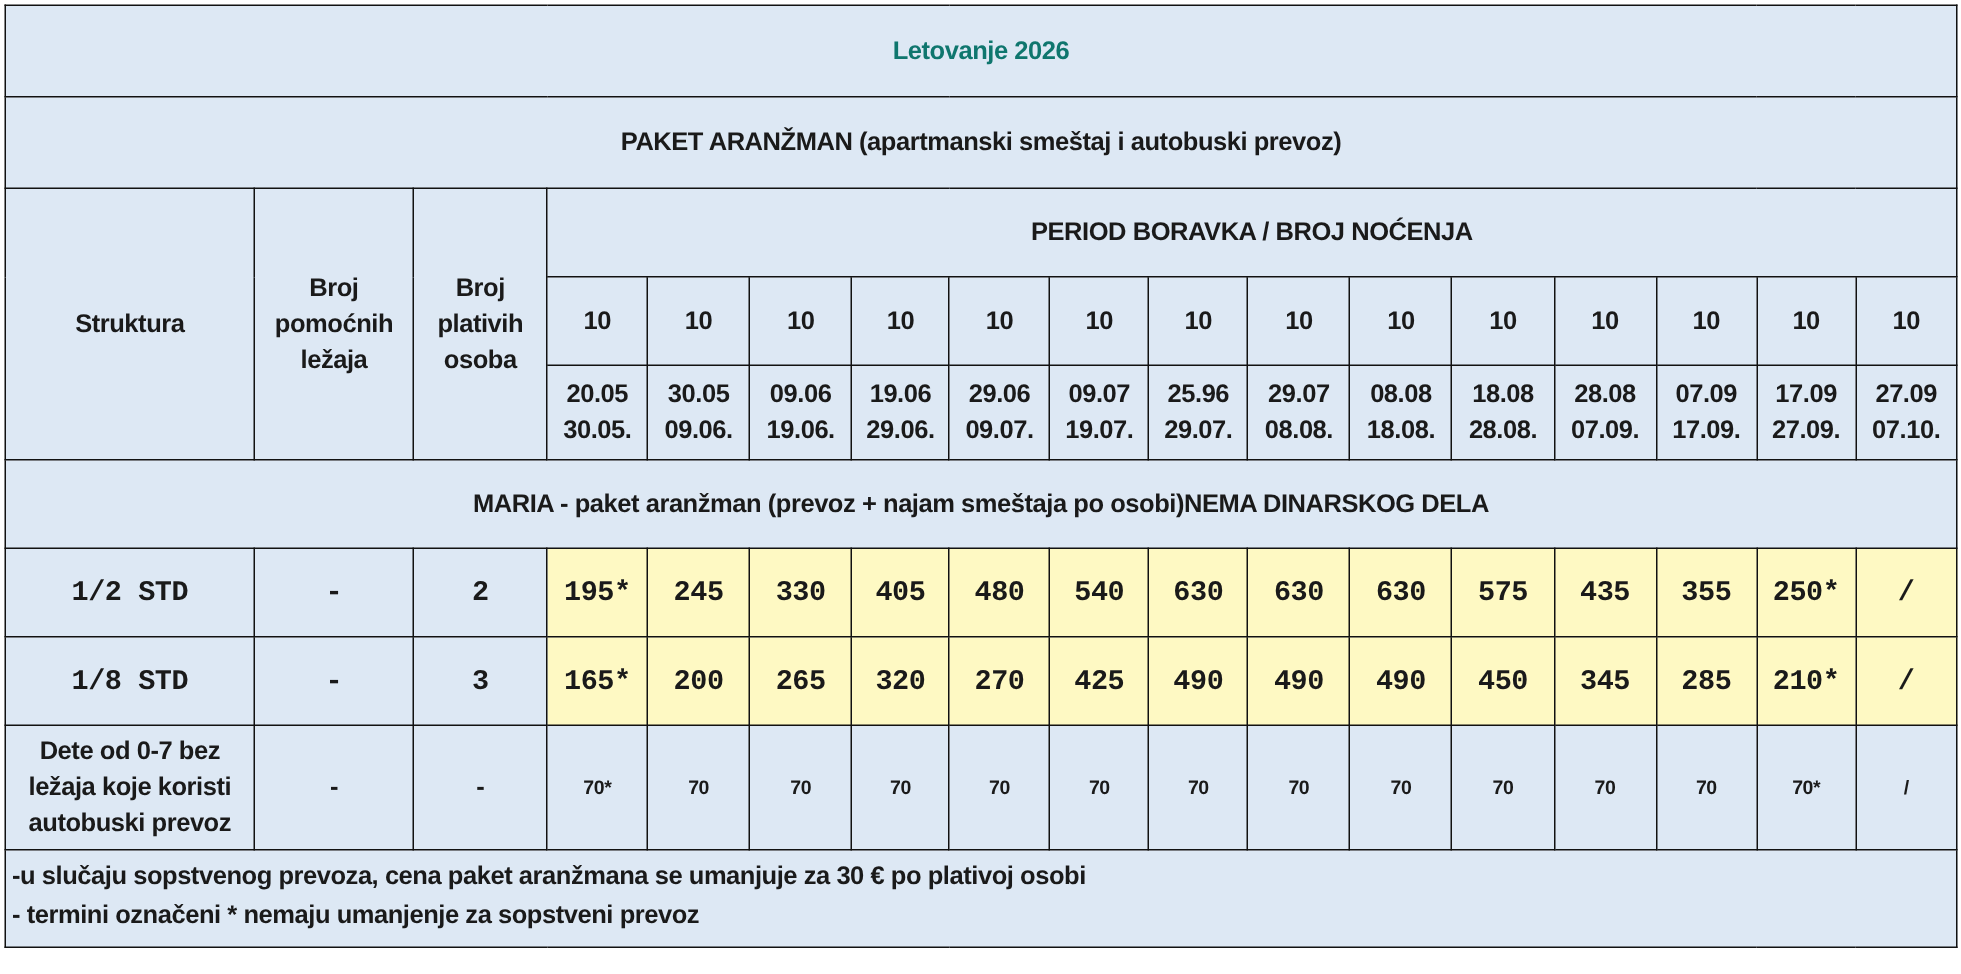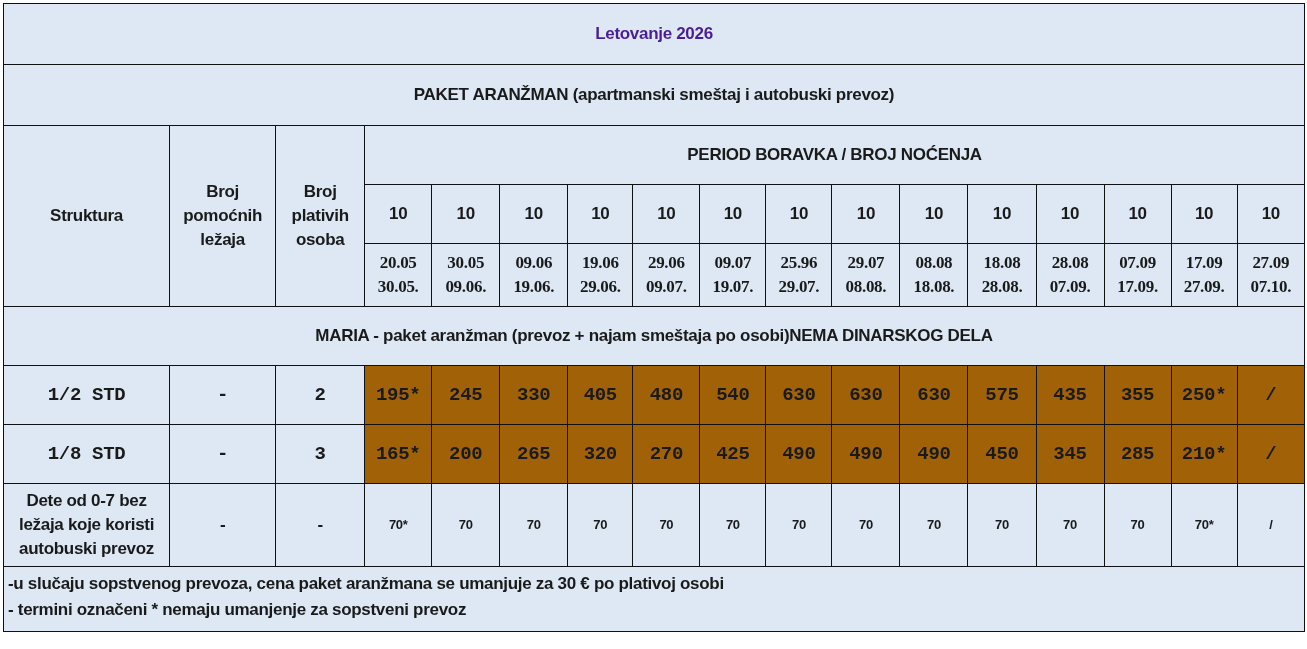--- a/index.html
+++ b/index.html
@@ -16,26 +16,26 @@
     letter-spacing: -0.3px;
   }
   table.price td {
     border: 1.5px solid #111;
     background: #dde8f4;
     text-align: center;
     vertical-align: middle;
     padding: 0 2px;
     line-height: 24px;
   }
-  table.price td.yellow { background: #a16207; }
-  .title { color: #4c1d95; height: 60px; }
+  table.price td.yellow { background: #fef9c3; }
+  .title { color: #0f766e; height: 60px; }
   .subtitle { height: 60px; font-weight: bold; }
   .row-hdr1 td { height: 58px; }
   .row-nights td { height: 58px; }
-  .row-dates td { height: 62px; line-height: 25px; font-family: Liberation Serif, serif; }
+  .row-dates td { height: 62px; line-height: 25px; }
   .row-section td { height: 58px; }
   .row-price td { height: 58px; font-size: 19px; font-family: Liberation Mono, monospace; }
   .row-child td { height: 82px; }
   .row-child td.price-cell { font-size: 13px; }
   td.notes {
     text-align: left !important;
     padding: 4px 4px !important;
     line-height: 26px !important;
     font-size: 17px;
     height: 56px;

